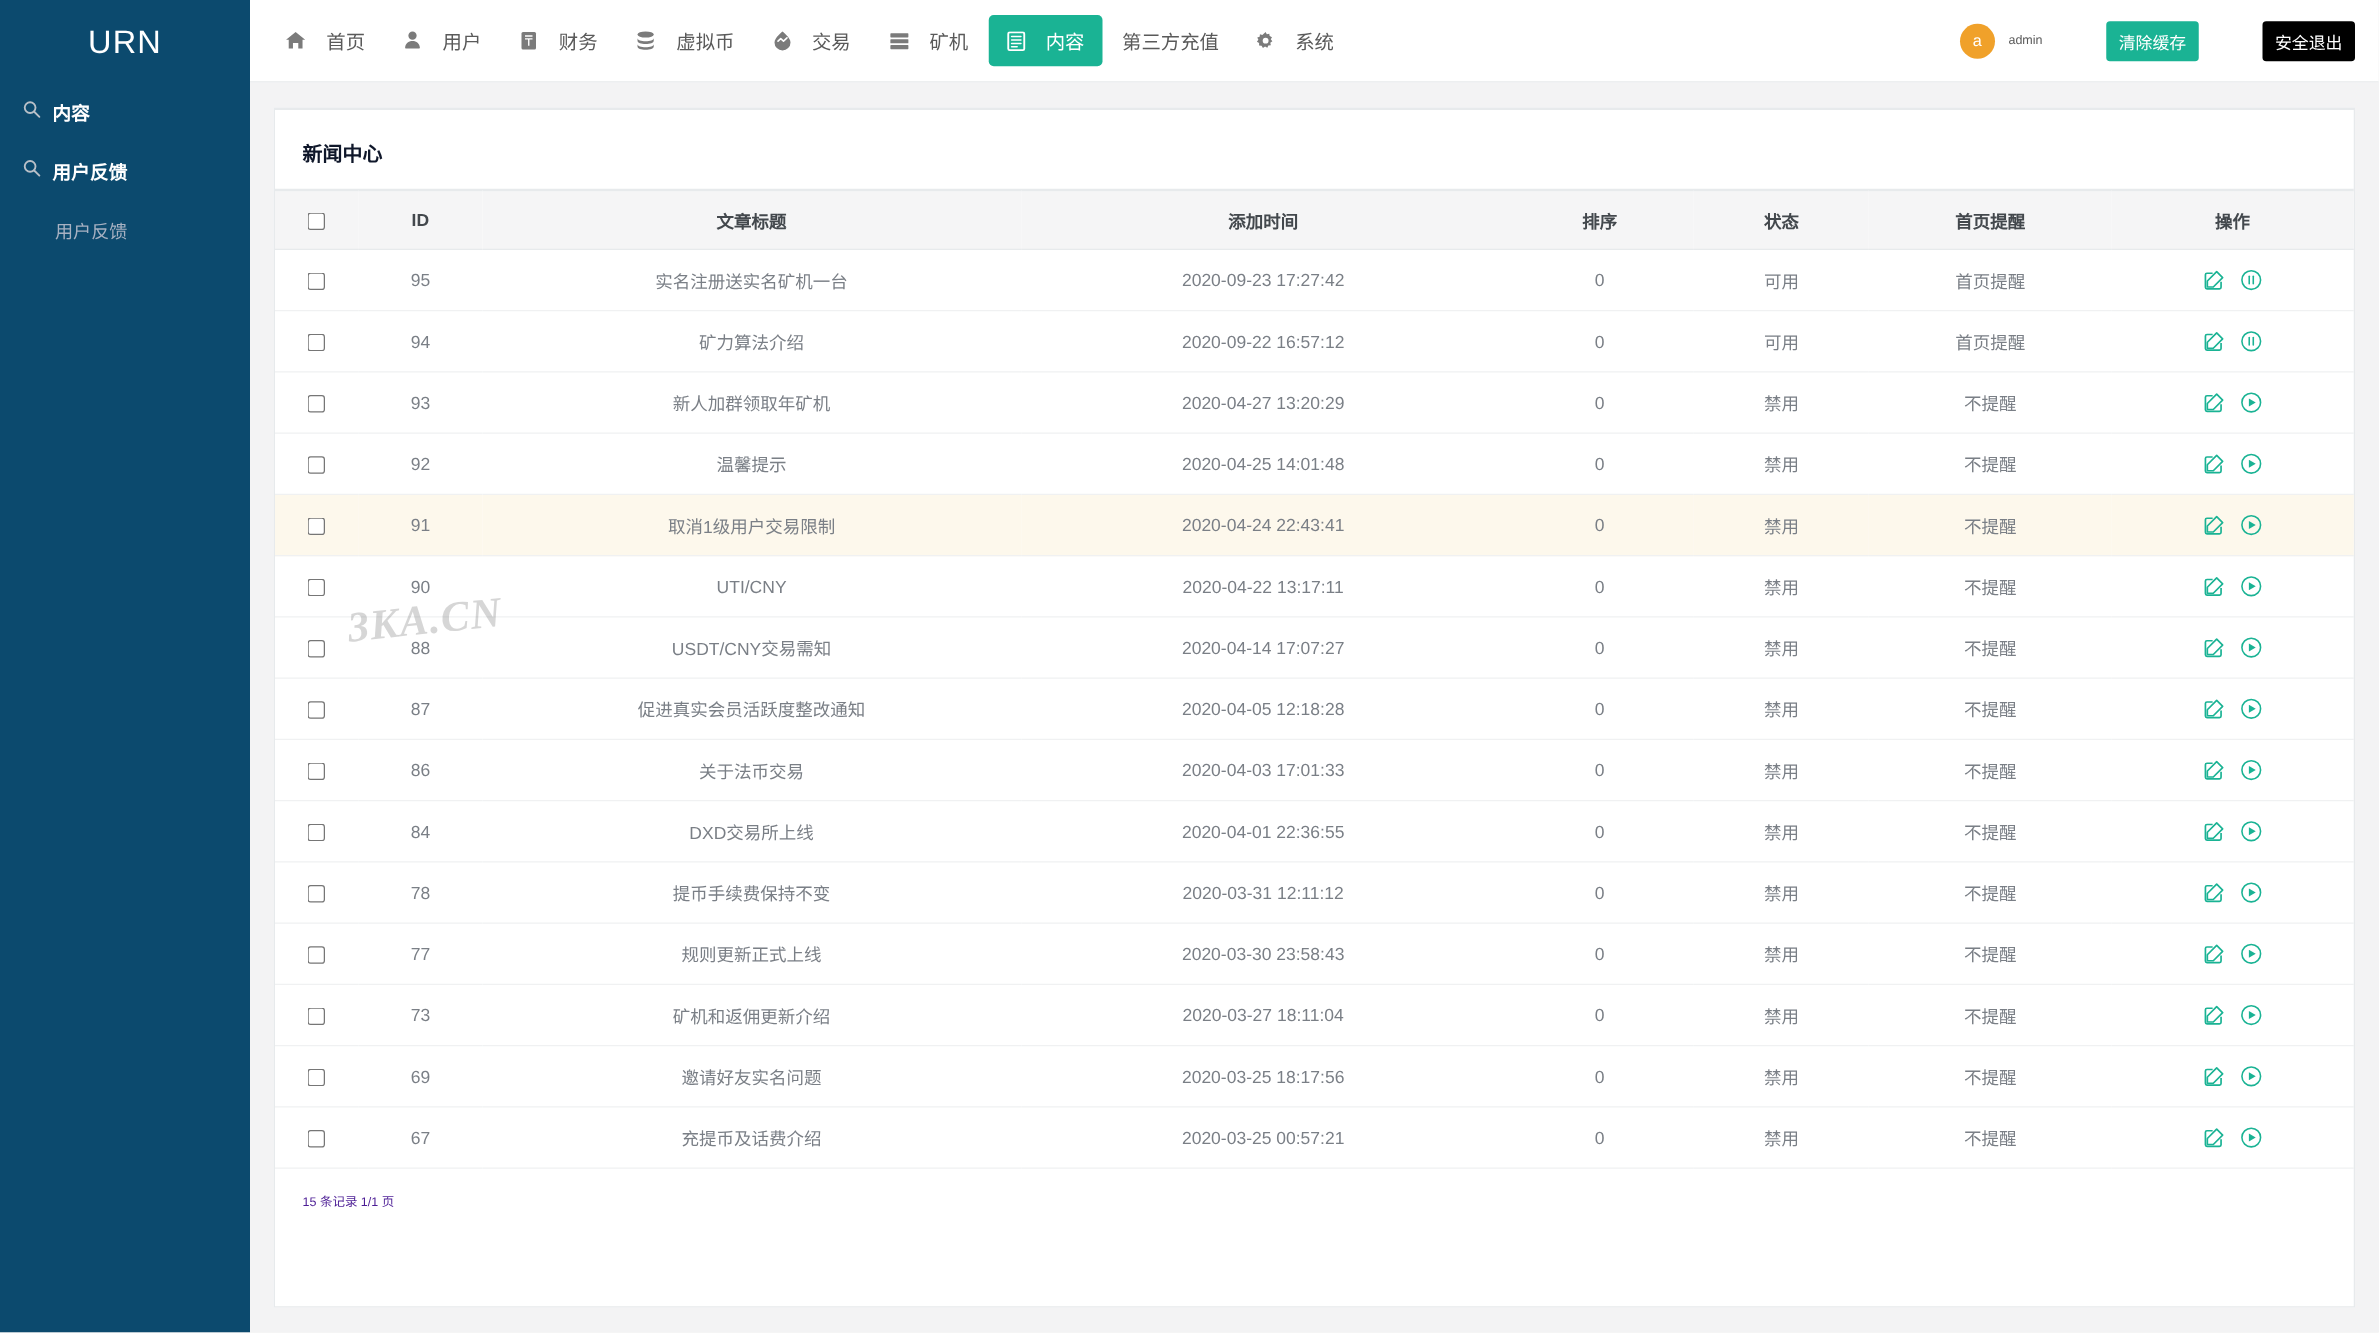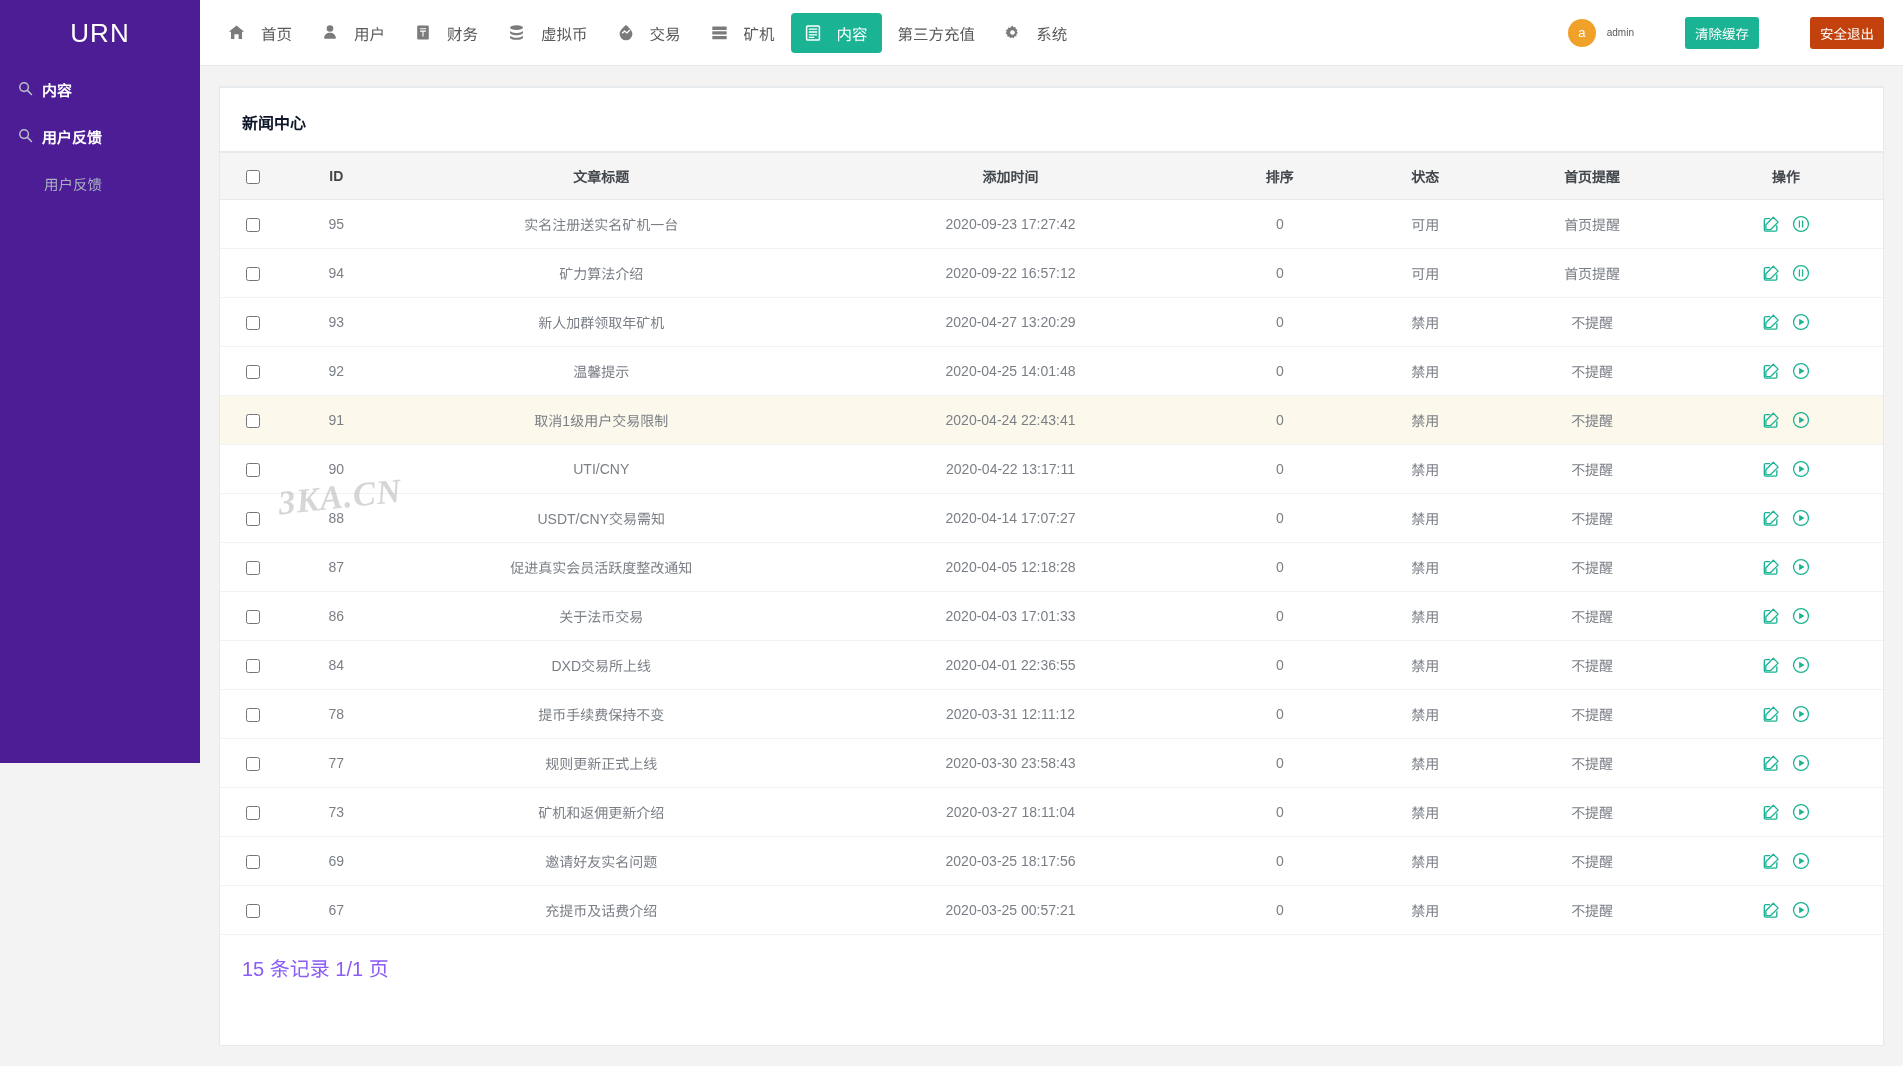--- a/index.html
+++ b/index.html
@@ -8,22 +8,22 @@
     margin: 0; padding: 0;
     width: 1903px; height: 1066px;
     overflow: hidden;
     font-family: "Liberation Sans", "DejaVu Sans", sans-serif;
     background: #f3f3f4;
   }
   .app { display: flex; width: 1903px; height: 1066px; }
 
   
   .sidebar {
-    width: 200px; min-width: 200px; height: 763px;
-    background: #4c1d95;
+    width: 200px; min-width: 200px; height: 1066px;
+    background: #0c4a6e;
     display: flex; flex-direction: column;
   }
   .brand {
     height: 66px; display: flex; align-items: center; justify-content: center;
     color: #ffffff; font-size: 26px; letter-spacing: 1px;
   }
   .nav-group {
     display: flex; align-items: center; gap: 9px;
     padding: 13px 0 13px 18px;
     color: #ffffff; font-size: 15px; font-weight: bold;
@@ -79,21 +79,21 @@
     font-size: 13px;
   }
   .admin-name { font-size: 10px; color: #5a5a5a; }
   .btn-sm {
     border: none; border-radius: 3px; color: #ffffff;
     font-size: 13.5px; padding: 6px 10px; cursor: pointer;
     font-family: inherit;
     margin-left: 40px;
   }
   .btn-cache { background: #1ab394; }
-  .btn-logout { background: #c2410c; }
+  .btn-logout { background: #000000; }
 
   
   .main {
     flex: 1; padding: 20px 19px 0 19px;
     overflow: hidden;
   }
   .panel {
     background: #ffffff;
     border: 1px solid #e7eaec;
     border-top: 2px solid #e7eaec;
@@ -156,21 +156,21 @@
 
   .acts { display: flex; gap: 12px; justify-content: center; align-items: center; }
   .icon-btn {
     background: none; border: none; padding: 0; margin: 0;
     cursor: pointer; line-height: 0;
   }
   .icon-btn svg { display: block; }
 
   .tablefoot {
     padding: 18px 22px 24px 22px;
-    font-size: 20px; color: #8b5cf6;
+    font-size: 10px; color: #4c1d95;
   }
 
   
   .watermark {
     position: absolute;
     left: 58px; top: 390px;
     font-family: "Liberation Serif", "DejaVu Serif", serif;
     font-size: 34px; font-weight: bold; font-style: italic;
     color: rgba(120,120,120,0.30);
     letter-spacing: 1px;

